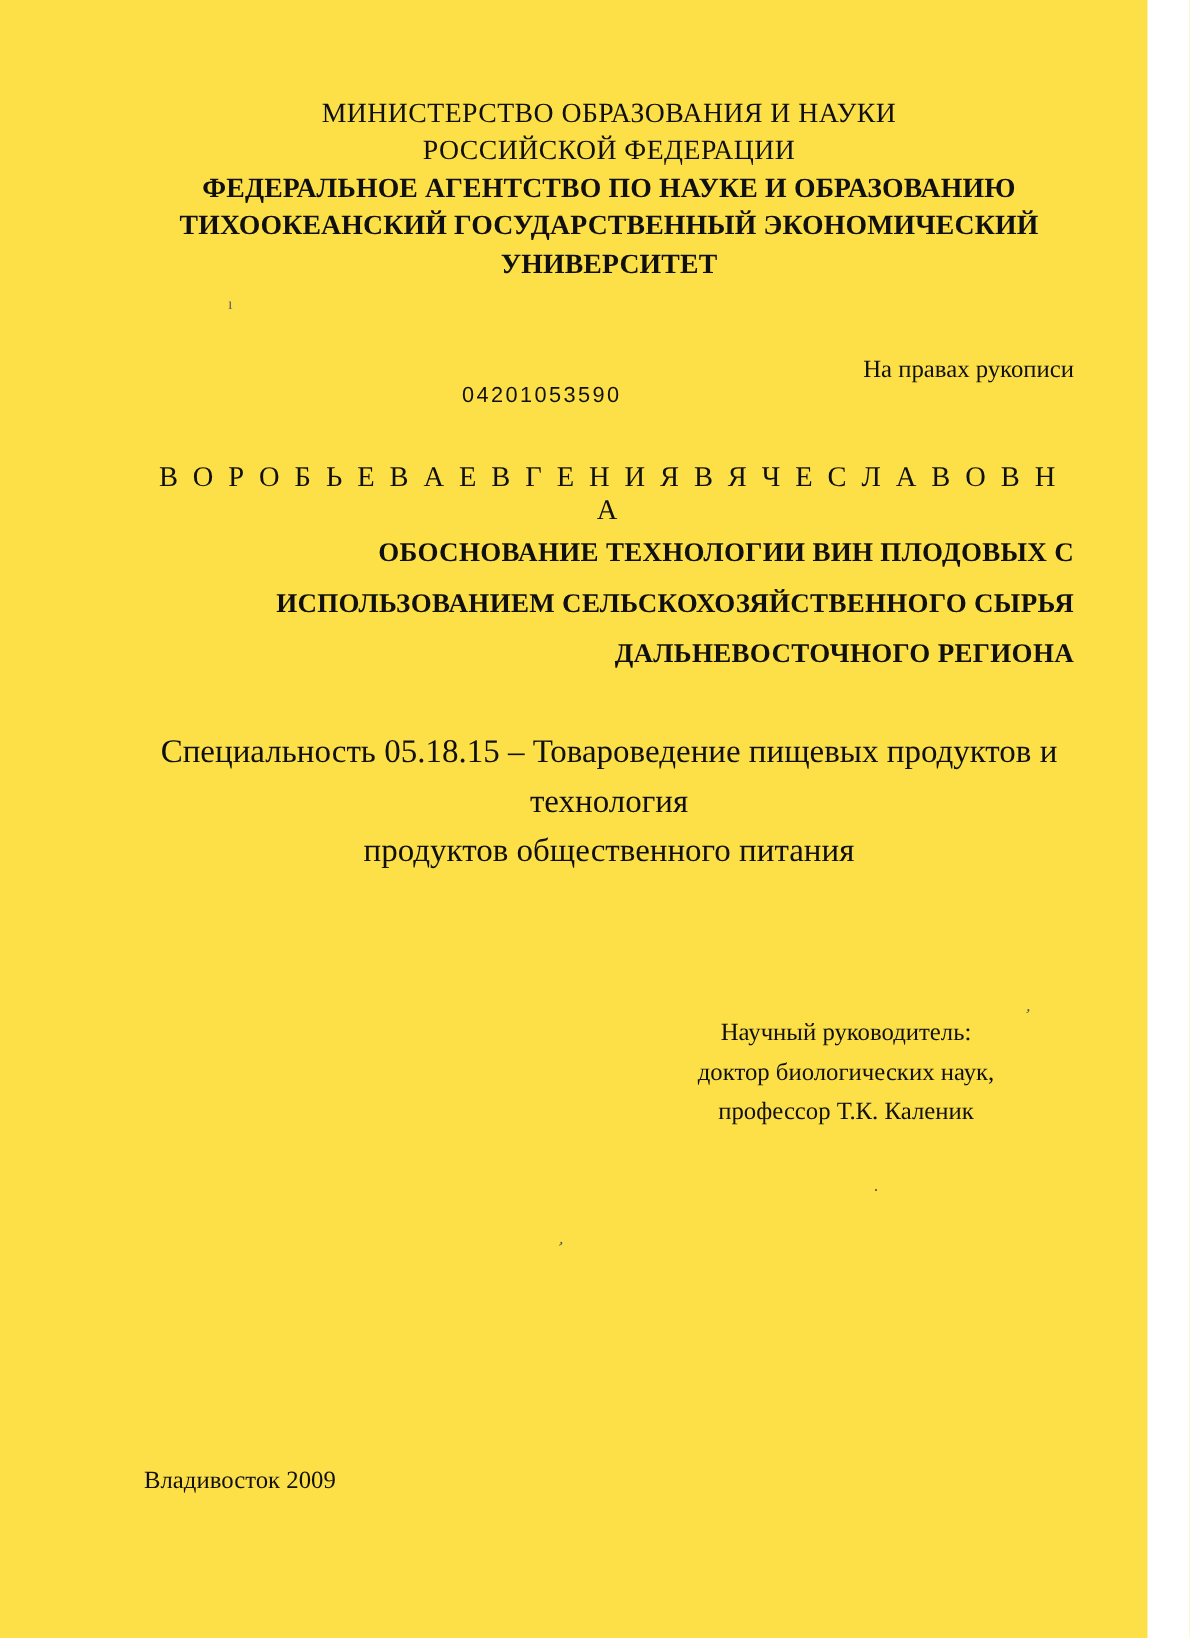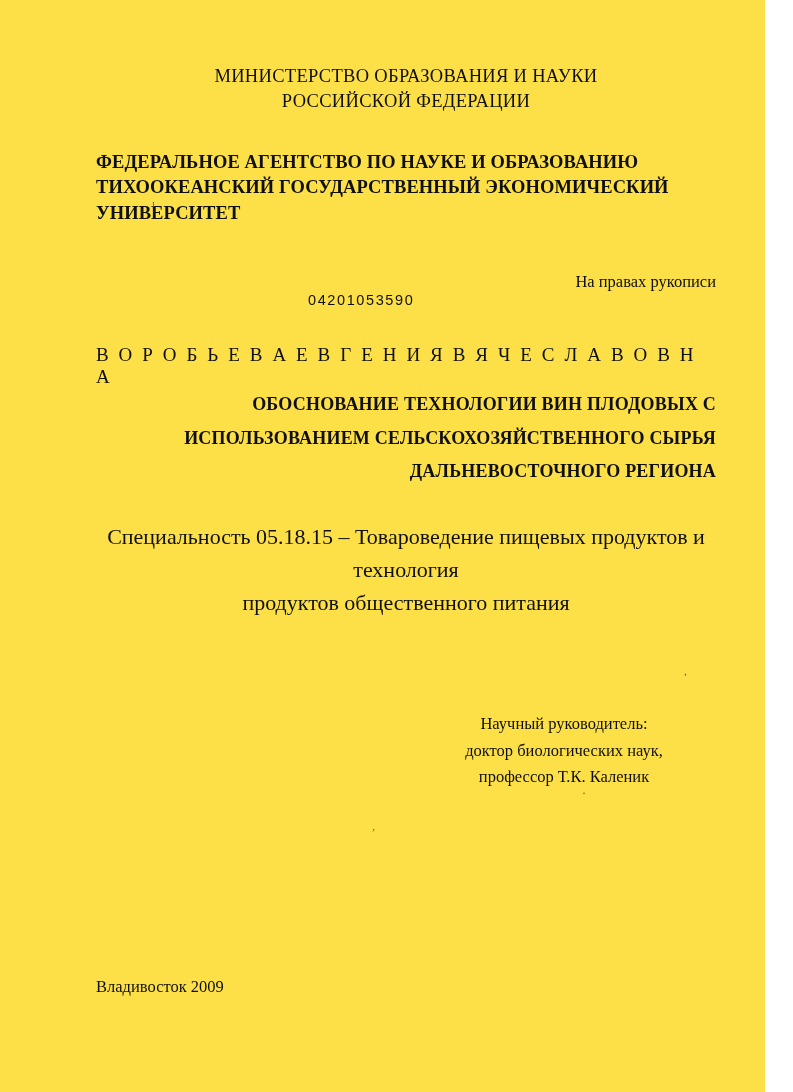--- a/index.html
+++ b/index.html
@@ -28,21 +28,21 @@
     margin-top: 64px;
     text-align: center;
     font-size: 18.5px;
     letter-spacing: 0.3px;
     line-height: 1.35;
     text-transform: uppercase;
   }
   .org-block .line2 { }
 
   .agency-block {
-    margin-top: 36px;
+    text-align: center;
     font-size: 18.5px;
     font-weight: bold;
     line-height: 1.38;
     text-transform: uppercase;
     letter-spacing: 0.1px;
     font-family: Liberation Serif, serif;
   }
 
   .stray-mark-1 {
     position: absolute;
@@ -90,20 +90,21 @@
     position: absolute;
     left: 212px;
     top: 20px;
     font-size: 14.5px;
     letter-spacing: 1.6px;
     font-family: "Liberation Sans", sans-serif;
   }
 
   .author {
     margin-top: 46px;
+    text-align: center;
     font-size: 19px;
     letter-spacing: 2.6px;
     text-transform: uppercase;
   }
 
   .title {
     text-align: right;
     font-size: 18px;
     font-weight: bold;
     line-height: 1.85;

